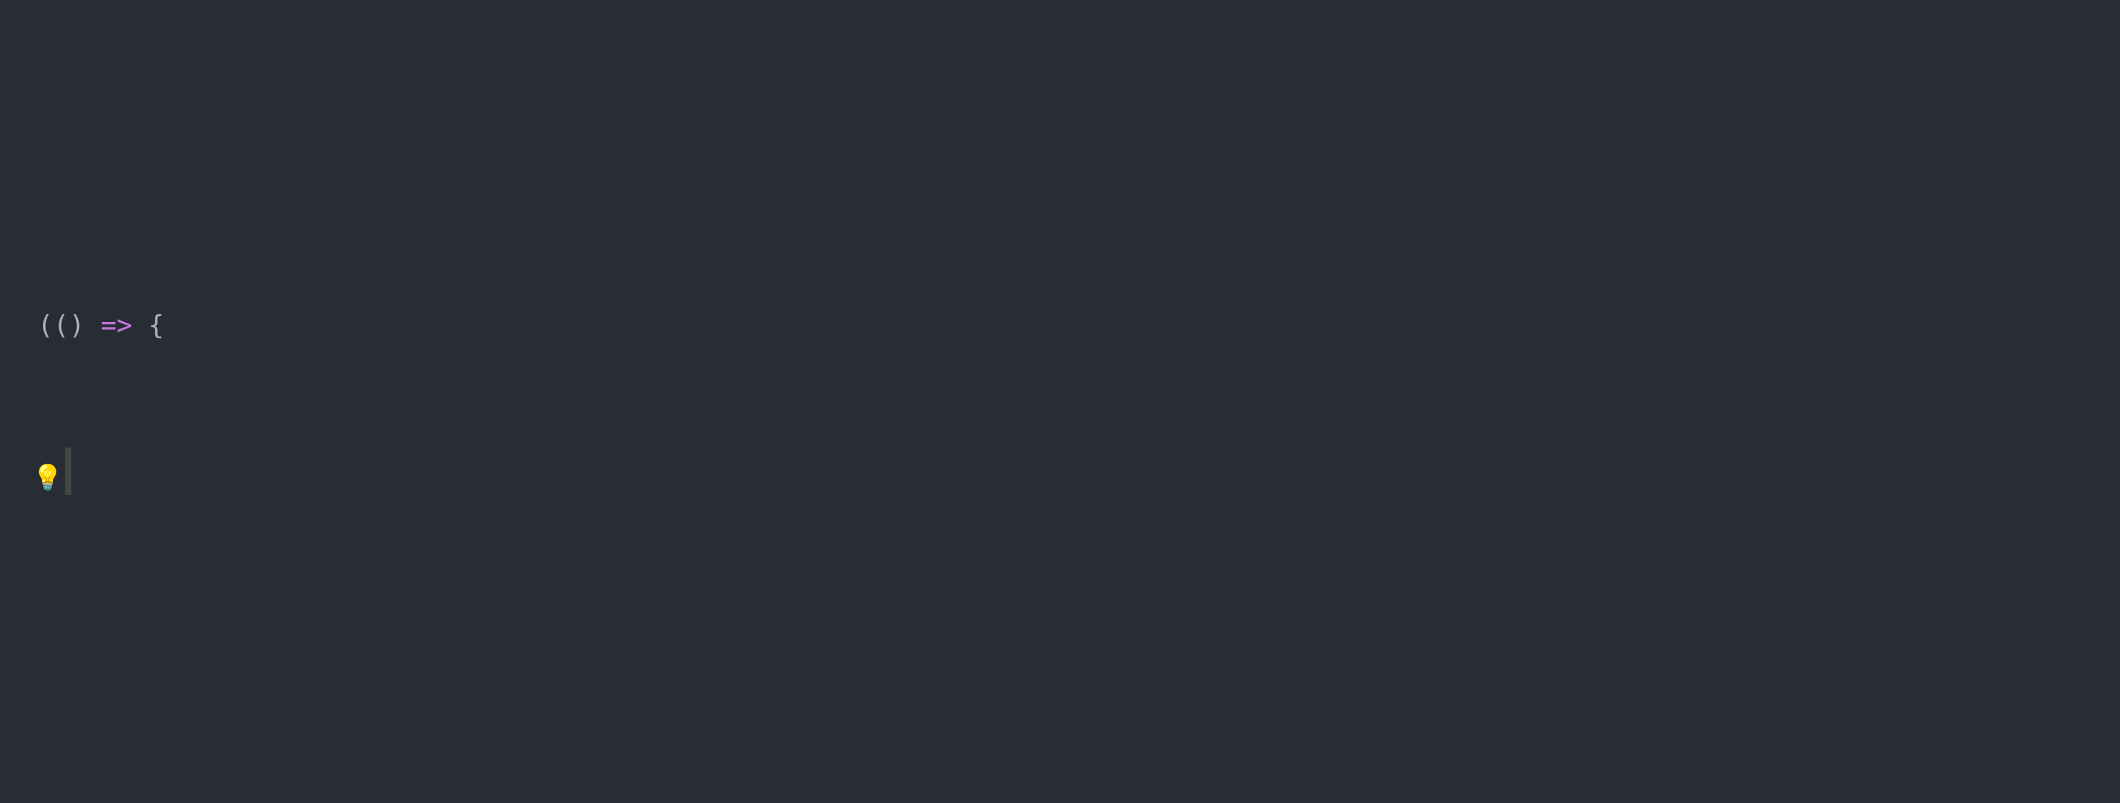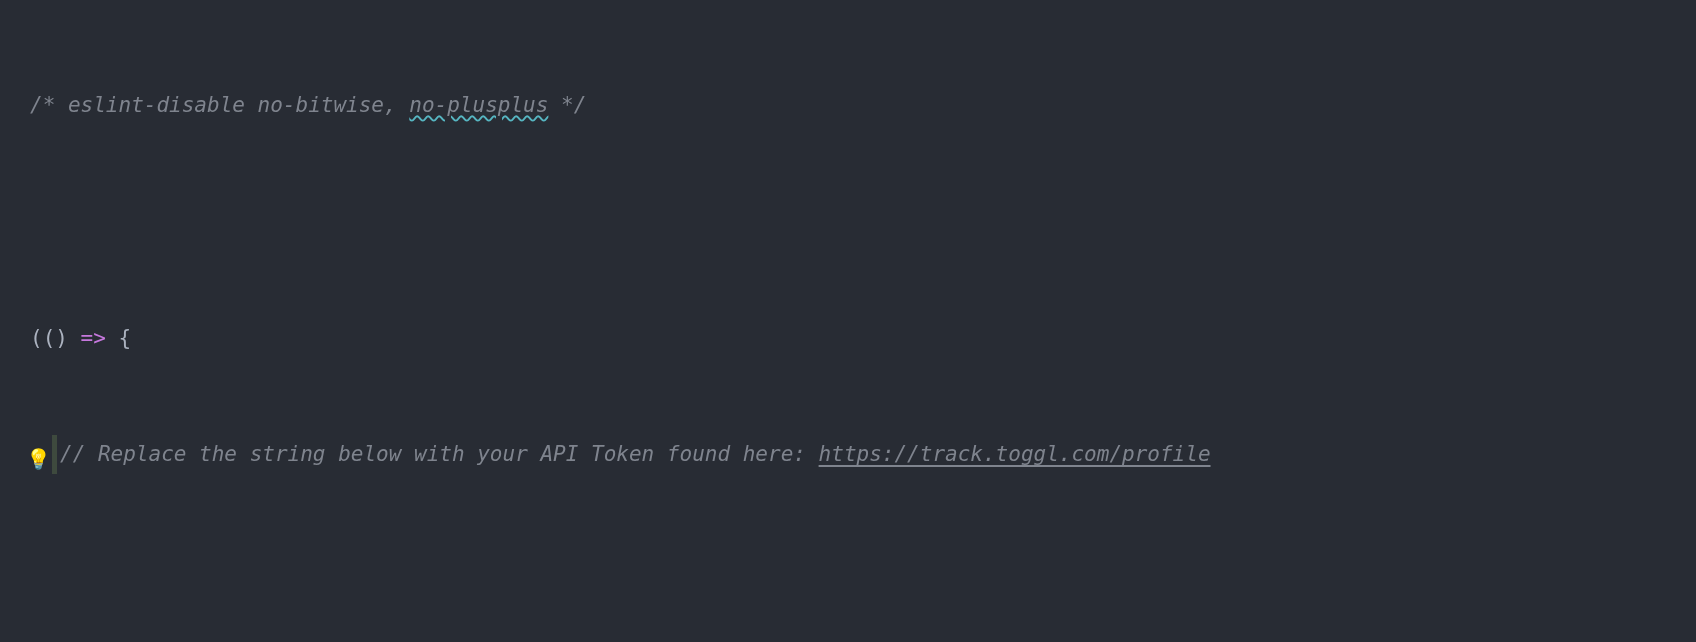--- a/index.html
+++ b/index.html
@@ -57,27 +57,26 @@
     top: 0;
     bottom: 0;
   }
   .indent1 { padding-left: 30px; }
 </style>
 </head>
 <body>
 
 <div class="editor">
 
-<div class="line"><span class="comment"><span>/* eslint-disable no-bitwise, </span><span class="squiggle">no-plusplus</span><span> */</span></span></div>
 
 <div class="line"> </div>
 
 <div class="line"><span class="punct">(() </span><span class="arrow">=&gt;</span><span class="punct"> {</span></div>
 
-<div class="line indent1"><span class="bulb">💡</span><div class="gutter-bar"></div><span class="comment"><span>// Replace the string below with your API Token found here: </span><span class="link-u">https://track.toggl.com/profile</span></span></div>
+<div class="line indent1"><span class="bulb">💡</span><div class="gutter-bar"></div></div>
 
 
 
 
 
 
 
 
 
 

